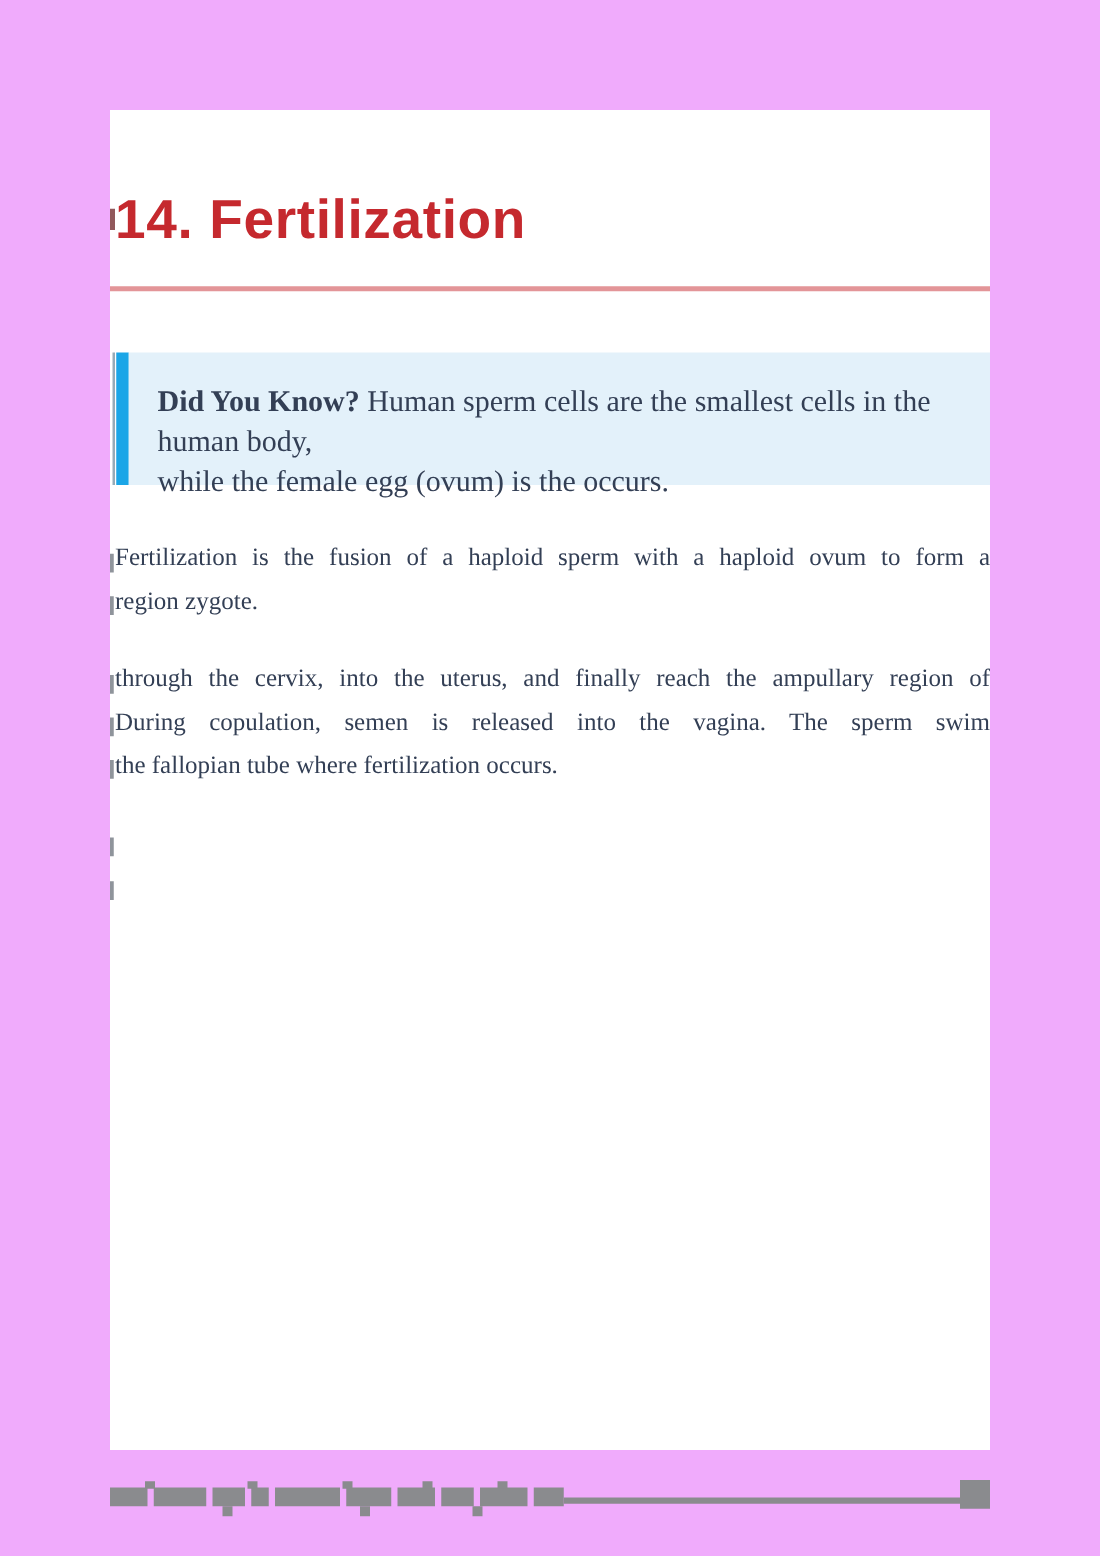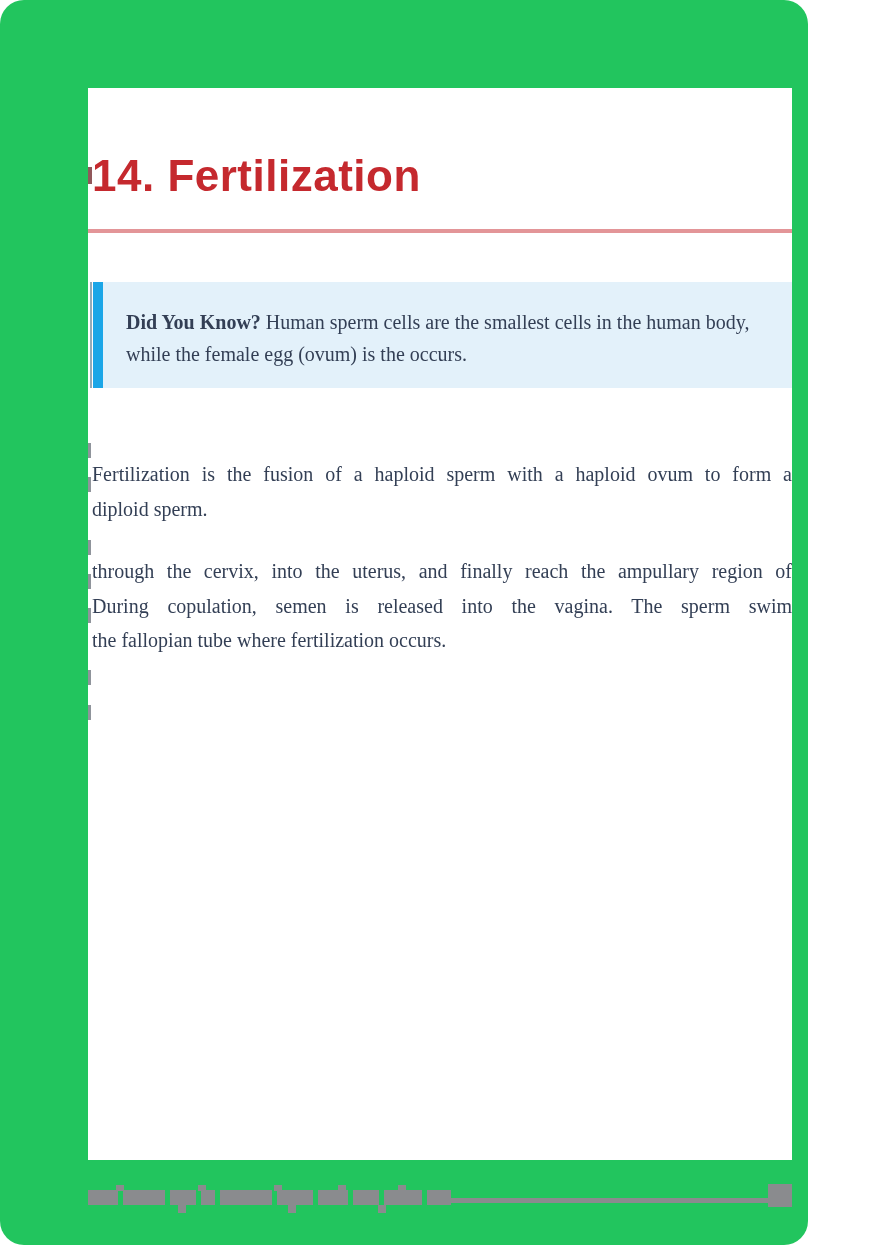--- a/index.html
+++ b/index.html
@@ -1,20 +1,19 @@
 <!DOCTYPE html>
 <html><head>
 <meta charset="utf-8">
 <style>
   html, body { margin:0; padding:0; background:#ffffff; }
   .canvas {
-    position:relative; width:808px; height:1245px;
-    background:#22c55e; overflow:hidden;
+    position:relative; width:880px; height:1245px;
+    background:#f0abfc; overflow:hidden;
     font-family:"Liberation Serif", serif;
-    border-radius:24px;
   }
   .page {
     position:absolute; left:88px; top:88px; width:704px; height:1072px;
     background:#ffffff; overflow:hidden;
   }
   .title {
     position:absolute; left:4px; top:64px; margin:0;
     font-family:"Liberation Sans", sans-serif; font-weight:700;
     font-size:44px; line-height:48px; letter-spacing:0.5px;
     color:#C5292E; white-space:nowrap;
@@ -26,27 +25,27 @@
   .callout { position:absolute; left:5px; top:194px; width:699px; height:106px; }
   .callout-sliver {
     position:absolute; left:-3px; top:0; width:2px; height:106px; background:#96ABB8;
   }
   .callout-bar {
     position:absolute; left:0; top:0; width:10px; height:106px; background:#1BA6E7;
   }
   .callout-body {
     position:absolute; left:10px; top:0; width:689px; height:106px;
     background:#E3F1FA; box-sizing:border-box; padding:24px 0 0 23px;
-    color:#333F55; font-size:20px; line-height:32px;
+    color:#333F55; font-size:24px; line-height:32px;
   }
   .callout-line { margin:0; }
   .callout-line strong { font-weight:bold; }
   .body-text {
     position:absolute; left:4px; top:341px; width:700px;
-    color:#333F55; font-size:20px; line-height:34.5px;margin-top:28px;
+    color:#333F55; font-size:20px; line-height:34.5px;
   }
   .paragraph { margin:0 0 28px 0; }
   .jline { display:block; text-align:justify; text-align-last:justify; }
   .lline { display:block; text-align:left; }
   .edge-artifact {
     position:absolute; left:0; width:3px; height:15px; background:#8F949B;
   }
   .title-artifact {
     position:absolute; left:0; top:79px; width:4px; height:17px; background:#91585B;
   }
@@ -85,21 +84,21 @@
     <div class="edge-artifact" style="top:389px"></div>
     <div class="edge-artifact" style="top:452px"></div>
     <div class="edge-artifact" style="top:486px"></div>
     <div class="edge-artifact" style="top:520px"></div>
     <div class="edge-artifact" style="top:582px"></div>
     <div class="edge-artifact" style="top:617px"></div>
 
     <div class="body-text">
       <p class="paragraph">
         <span class="jline">Fertilization is the fusion of a haploid sperm with a haploid ovum to form a</span>
-        <span class="lline">diploid sperm.</span>
+        <span class="lline">region zygote.</span>
       </p>
       <p class="paragraph">
         <span class="jline">through the cervix, into the uterus, and finally reach the ampullary region of</span>
         <span class="jline">During copulation, semen is released into the vagina. The sperm swim</span>
         <span class="lline">the fallopian tube where fertilization occurs.</span>
       </p>
     </div>
   </div>
 
   <div class="footer">

